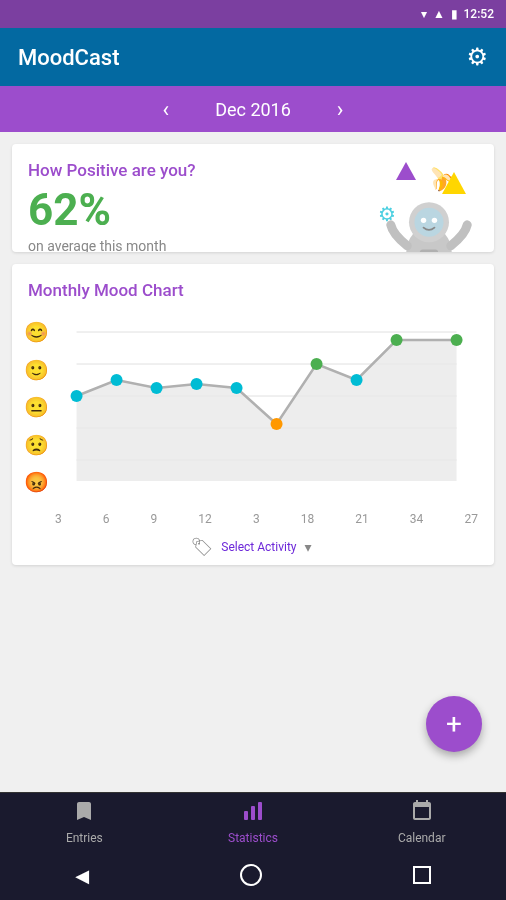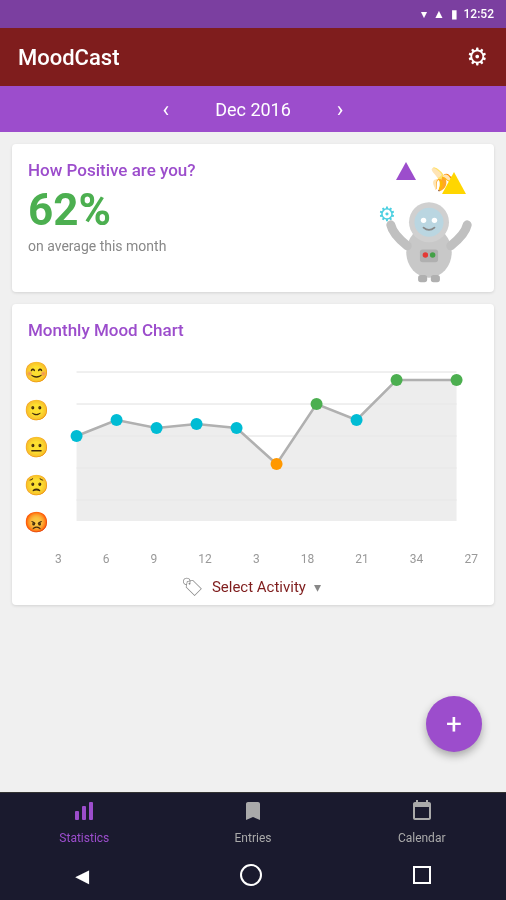--- a/index.html
+++ b/index.html
@@ -26,21 +26,21 @@
       align-items: center;
       gap: 6px;
       color: white;
       font-size: 13px;
       font-weight: 500;
     }
     .status-icon { color: white; font-size: 12px; }
 
     
     .app-bar {
-      background: #7f1d1d;
+      background: #0369a1;
       height: 58px;
       display: flex;
       align-items: center;
       justify-content: space-between;
       padding: 0 18px;
     }
     .app-title {
       color: white;
       font-size: 22px;
       font-weight: 500;
@@ -84,21 +84,21 @@
     .card {
       background: white;
       border-radius: 4px;
       margin-bottom: 12px;
       padding: 16px;
       box-shadow: 0 1px 3px rgba(0,0,0,0.12);
       position: relative;
       overflow: hidden;
     }
     .card-positivity {
-      height: 148px;
+      height: 108px;
     }
     .positivity-question {
       color: #9c4dcc;
       font-size: 17px;
       font-weight: 500;
       margin-bottom: 8px;
     }
     .positivity-percent {
       color: #4caf50;
       font-size: 44px;
@@ -229,22 +229,22 @@
       align-items: center;
       justify-content: center;
       margin-top: 10px;
       gap: 8px;
     }
     .activity-tag-icon {
       color: #888;
       font-size: 18px;
     }
     .activity-label {
-      color: #7f1d1d;
-      font-size: 15px;
+      color: #6d28d9;
+      font-size: 12px;
     }
     .activity-arrow {
       color: #888;
       font-size: 14px;
     }
 
     
     .fab {
       position: absolute;
       bottom: 148px;
@@ -458,43 +458,43 @@
 
 
 </div>
 
 <div class="fab">
   <span class="fab-plus">+</span>
 </div>
 
 <div class="bottom-nav">
 
+  <div class="nav-item inactive">
+    <span class="nav-icon">
+      <svg width="24" height="24" viewBox="0 0 24 24" fill="#aaa" xmlns="http://www.w3.org/2000/svg">
+        <path d="M17 3H7c-1.1 0-2 .9-2 2v16l7-3 7 3V5c0-1.1-.9-2-2-2z"></path>
+      </svg>
+    </span>
+    <span class="nav-label" style="color:#aaa;">Entries</span>
+  </div>
+
   <div class="nav-item active">
     <span class="nav-icon">
       <svg width="24" height="24" viewBox="0 0 24 24" fill="#9c4dcc" xmlns="http://www.w3.org/2000/svg">
         <rect x="3" y="12" width="4" height="9" rx="1"></rect>
         <rect x="10" y="7" width="4" height="14" rx="1"></rect>
         <rect x="17" y="3" width="4" height="18" rx="1"></rect>
       </svg>
     </span>
     <span class="nav-label" style="color:#9c4dcc;">Statistics</span>
   </div>
 
   <div class="nav-item inactive">
     <span class="nav-icon">
       <svg width="24" height="24" viewBox="0 0 24 24" fill="#aaa" xmlns="http://www.w3.org/2000/svg">
-        <path d="M17 3H7c-1.1 0-2 .9-2 2v16l7-3 7 3V5c0-1.1-.9-2-2-2z"></path>
-      </svg>
-    </span>
-    <span class="nav-label" style="color:#aaa;">Entries</span>
-  </div>
-
-  <div class="nav-item inactive">
-    <span class="nav-icon">
-      <svg width="24" height="24" viewBox="0 0 24 24" fill="#aaa" xmlns="http://www.w3.org/2000/svg">
         <path d="M19 3h-1V1h-2v2H8V1H6v2H5c-1.1 0-2 .9-2 2v14c0 1.1.9 2 2 2h14c1.1 0 2-.9 2-2V5c0-1.1-.9-2-2-2zm0 16H5V8h14v11z"></path>
       </svg>
     </span>
     <span class="nav-label" style="color:#aaa;">Calendar</span>
   </div>
 </div>
 
 <div class="android-nav">
   <span class="android-nav-btn">◀</span>
   <span class="android-nav-btn" style="font-size:22px; border:2px solid white; border-radius:50%; width:22px; height:22px; display:inline-flex; align-items:center; justify-content:center;"></span>

